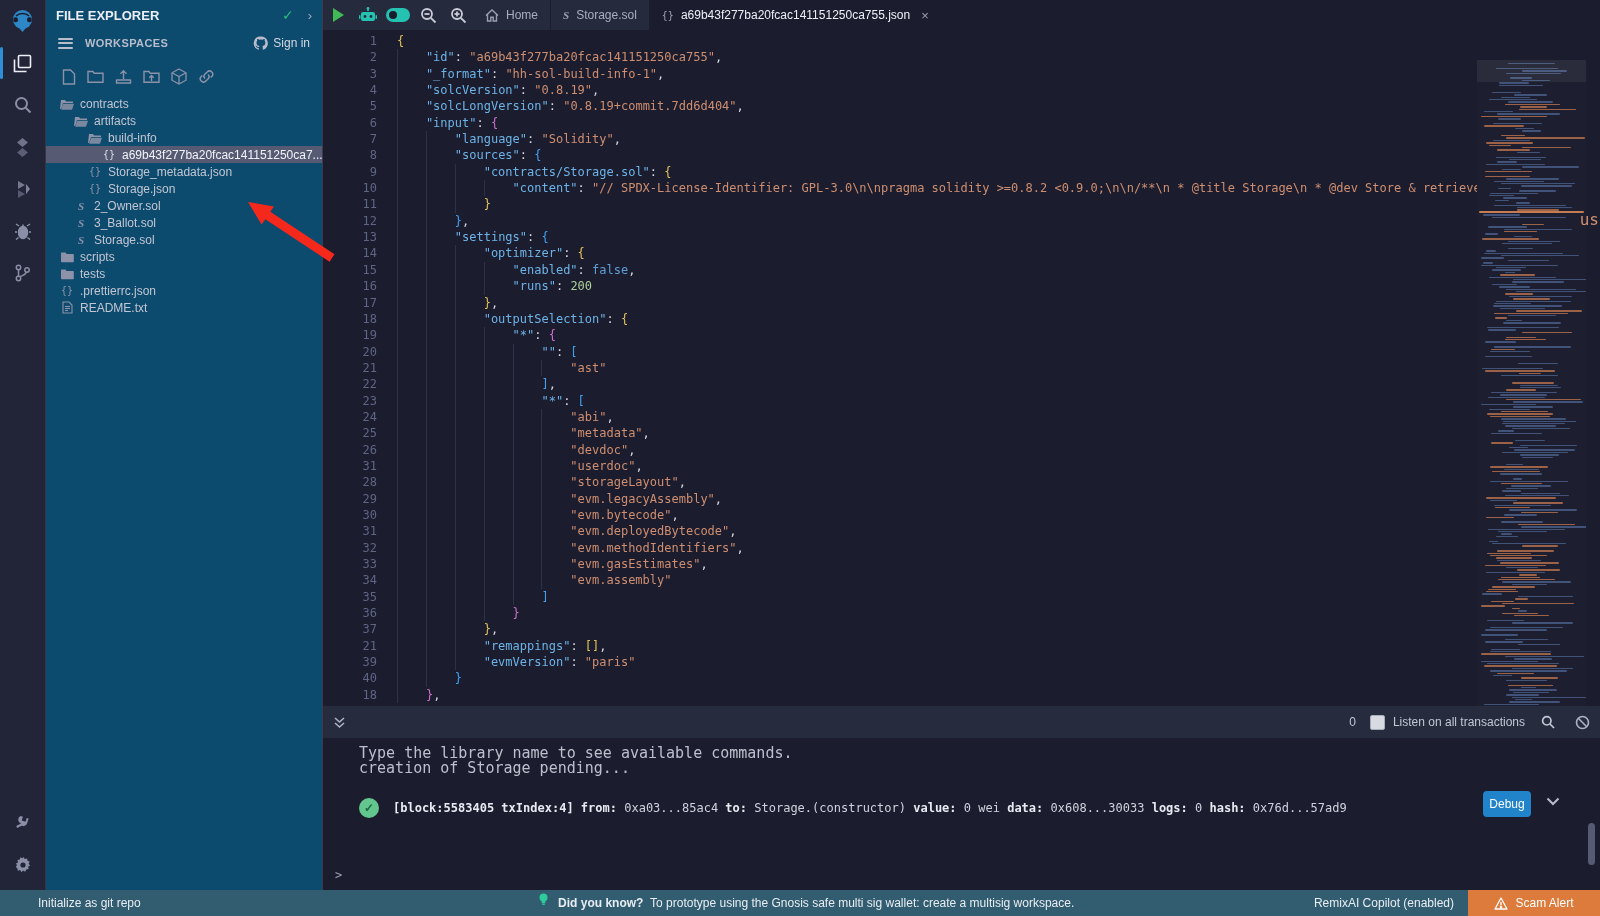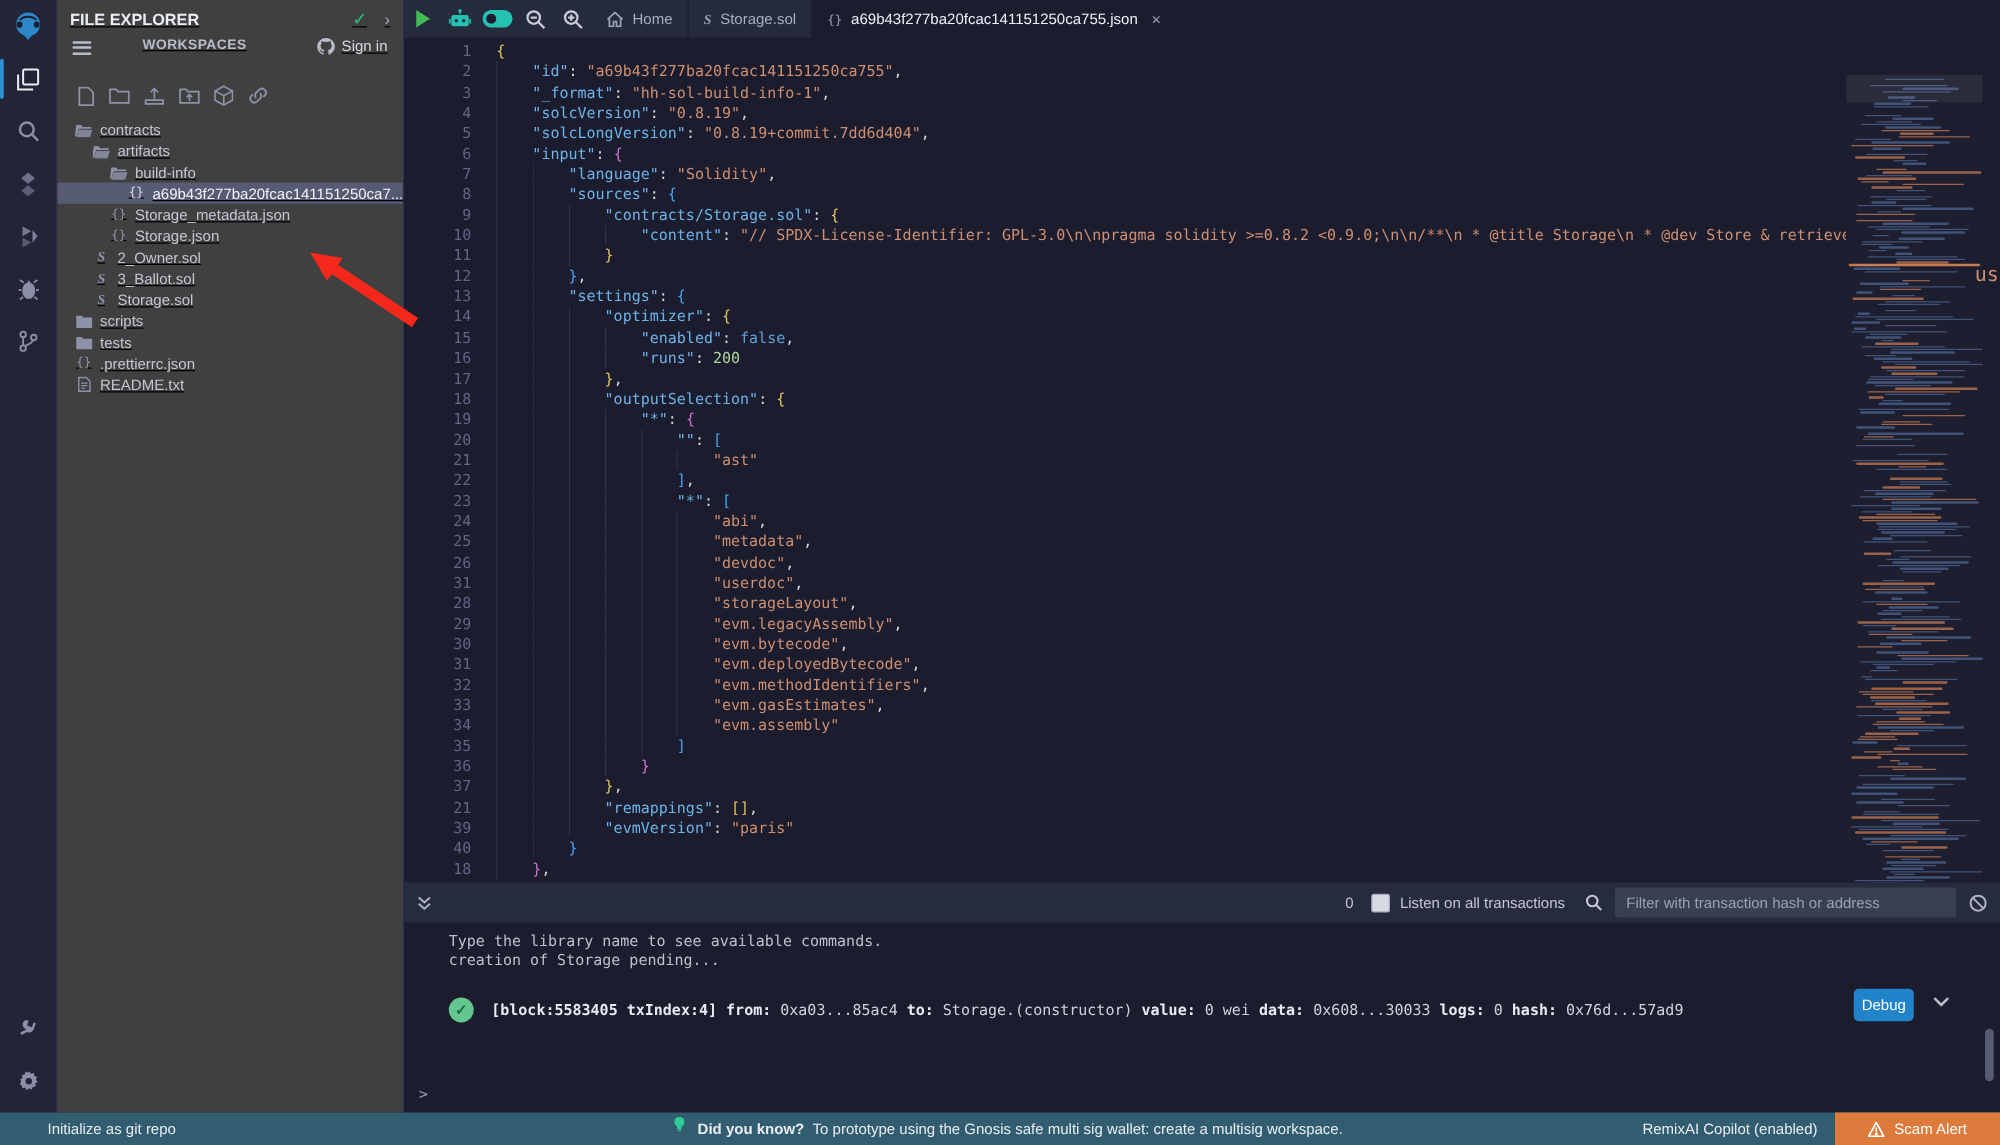--- a/index.html
+++ b/index.html
@@ -5,26 +5,26 @@
   html,body{margin:0;padding:0;width:1600px;height:916px;overflow:hidden;background:#1b1d2e;
     font-family:"Liberation Sans",sans-serif;-webkit-font-smoothing:antialiased;}
   svg{display:block;}
   
   #iconbar{position:absolute;left:0;top:0;bottom:26px;width:45px;background:#222438;border-right:1px solid #33364a;}
   .ibi{position:relative;width:45px;height:42px;display:flex;align-items:center;justify-content:center;color:#8a8ea6;}
   .ibi.active{color:#eceef6;}
   .ibi.active::before{content:"";position:absolute;left:0;top:5px;bottom:5px;width:3px;background:#2e8fd4;border-radius:2px;}
   #iconbar .bottom{position:absolute;bottom:4px;left:0;width:45px;}
   
-  #panel{position:absolute;left:46px;top:0;bottom:26px;width:276px;background:#404040;border-right:1px solid #3a3d52;text-decoration:underline;}
+  #panel{position:absolute;left:46px;top:0;bottom:26px;width:276px;background:#0c4a6e;border-right:1px solid #3a3d52;}
   .p-head{display:flex;align-items:center;height:30px;padding:0 10px;}
   .p-title{font-size:13px;font-weight:bold;color:#eceef6;flex:1;}
   .p-check{color:#27c077;font-size:14px;margin-right:14px;}
   .p-chev{color:#a7abbe;font-size:13px;}
-  .ws-row{display:flex;align-items:flex-start;height:26px;padding:0 12px;color:#b9bdcb;gap:29px;}
+  .ws-row{display:flex;align-items:center;height:26px;padding:0 12px;color:#b9bdcb;}
   .burger span{display:block;width:15px;height:2px;background:#b9bdcb;margin:2.5px 0;border-radius:1px;}
   .ws-label{font-size:11px;font-weight:bold;letter-spacing:.4px;margin-left:12px;flex:1;}
   .signin{display:flex;align-items:center;gap:5px;color:#d4d7e1;font-size:12px;}
   .ws-select{display:flex;align-items:center;margin:8px 12px 0 12px;height:26px;background:#343848;border-radius:4px;padding:0 8px;}
   .ws-name{flex:1;font-size:12px;color:#eceef6;}
   .stepper{width:15px;height:15px;border-radius:50%;background:#434862;display:flex;flex-direction:column;align-items:center;justify-content:center;gap:1px;}
   .stepper i{width:0;height:0;border-left:3px solid transparent;border-right:3px solid transparent;}
   .stepper .up{border-bottom:3px solid #a4a9bd;}
   .stepper .dn{border-top:3px solid #a4a9bd;}
   .ptools{display:flex;align-items:center;gap:11px;padding:12px 0 6px 16px;color:#8d92a8;}
@@ -67,21 +67,21 @@
   .tb-left{color:#aeb2c4;}
   .tb-spacer{flex:1;}
   .tb-count{color:#c3c6d4;font-size:12px;margin-right:14px;}
   .tb-check{width:13px;height:13px;border:1px solid #a7abbc;border-radius:2px;background:#d8dae2;margin-right:8px;}
   .tb-listen{font-size:12px;color:#c3c6d4;margin-right:16px;}
   .tb-search{color:#c3c6d4;margin-right:10px;}
   .tb-input{width:255px;height:24px;background:#3a3e52;border:none;border-radius:3px;color:#d6d8e2;
     font-size:12px;padding:0 9px;font-family:"Liberation Sans",sans-serif;}
   .tb-input::placeholder{color:#9ba0b2;}
   .tb-ban{color:#aeb2c4;margin-left:10px;}
-  #termlog{padding:8px 12px 0 36px;font-family:"DejaVu Sans Mono",monospace;font-size:12px;line-height:15px;color:#bcc0cd;}
+  #termlog{padding:8px 12px 0 36px;font-family:"DejaVu Sans Mono",monospace;font-size:15px;line-height:15px;color:#bcc0cd;}
   #txrow{display:flex;align-items:center;margin:22px 0 0 36px;}
   .txcheck{width:20px;height:20px;border-radius:50%;background:#63c68e;color:#17693c;font-size:12px;font-weight:bold;
     display:flex;align-items:center;justify-content:center;margin-right:14px;}
   #txtext{font-family:"DejaVu Sans Mono",monospace;font-size:12px;color:#cfd2de;}
   #txtext b{color:#e8eaf2;font-weight:bold;}
   #debugbtn{position:absolute;right:69px;top:85px;width:48px;height:26px;background:#2183c9;color:#fff;
     font-size:12px;border:none;border-radius:4px;font-family:"Liberation Sans",sans-serif;}
   #txchev{position:absolute;right:40px;top:91px;color:#b9bdcb;}
   #termscroll{position:absolute;right:5px;top:117px;width:7px;height:42px;border-radius:4px;background:#555b72;}
   #prompt{position:absolute;left:12px;bottom:8px;font-family:"DejaVu Sans Mono",monospace;font-size:12px;color:#9ba0b4;}
@@ -673,21 +673,20 @@
     <span class="tb-spacer"></span>
     <span class="tb-count">0</span>
     <span class="tb-check"></span>
     <span class="tb-listen">Listen on all transactions</span>
     <span class="tb-search">
       <svg width="14" height="14" viewBox="0 0 14 14" fill="none" stroke="currentColor" stroke-width="1.7">
           <circle cx="5.8" cy="5.8" r="4.2"></circle>
           <line x1="9" y1="9" x2="13" y2="13"></line>
         </svg>
     </span>
-    <input class="tb-input" placeholder="Filter with transaction hash or address" style="">
     <span class="tb-ban">
       <svg width="15" height="15" viewBox="0 0 15 15" fill="none" stroke="currentColor" stroke-width="1.6">
           <circle cx="7.5" cy="7.5" r="6"></circle>
           <line x1="3.3" y1="3.3" x2="11.7" y2="11.7"></line>
         </svg>
     </span>
   </div>
   <div id="termlog">
     <div>Type the library name to see available commands.</div>
     <div>creation of Storage pending...</div>

